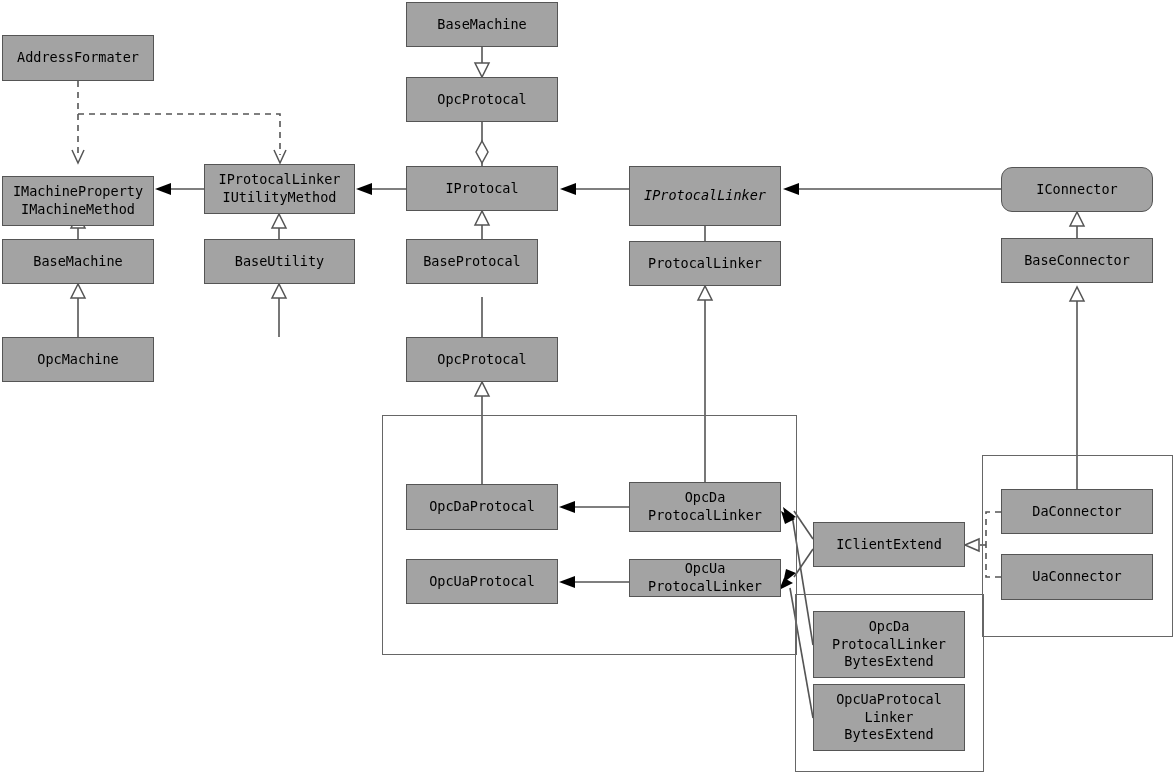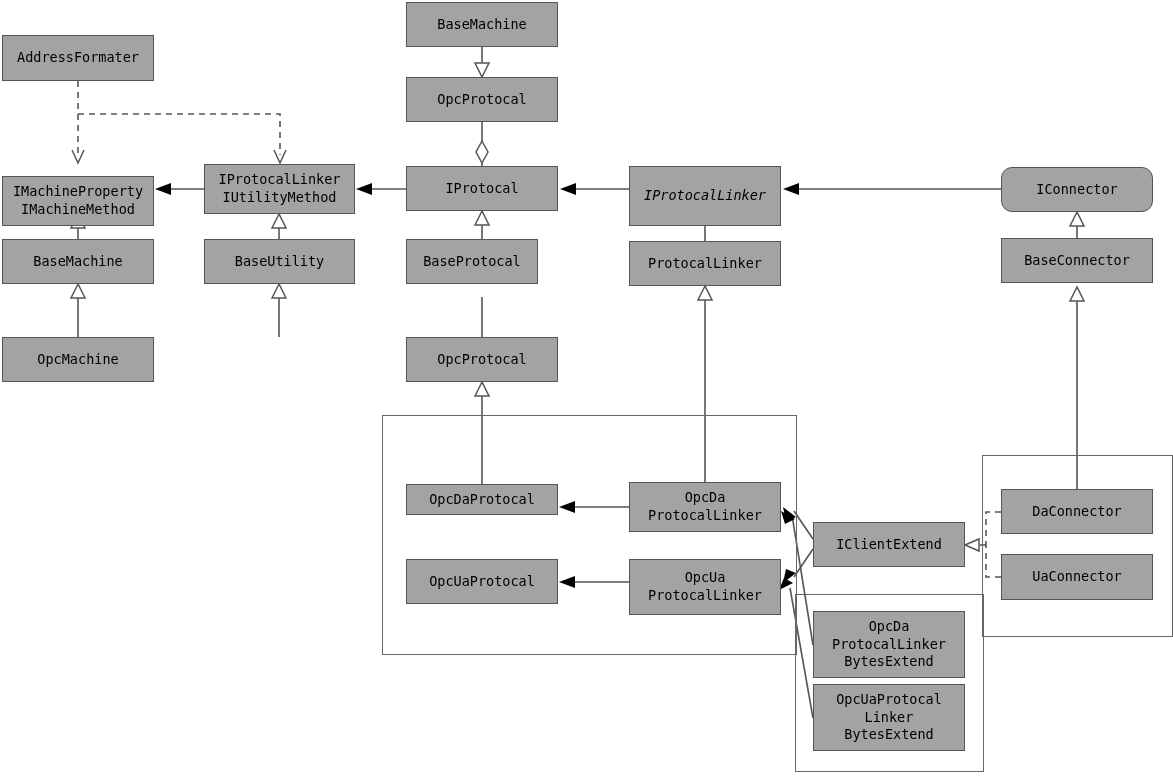--- a/index.html
+++ b/index.html
@@ -168,25 +168,25 @@
   <div class="node" style="left: 406px; top: 166px; width: 152px; height: 45px;">IProtocal</div>
   <div class="node" style="left: 629px; top: 166px; width: 152px; height: 60px; font-style: italic;">IProtocalLinker</div>
   <div class="node" style="left: 1001px; top: 167px; width: 152px; height: 45px; border-radius: 11px;">IConnector</div>
   <div class="node" style="left: 2px; top: 239px; width: 152px; height: 45px;">BaseMachine</div>
   <div class="node" style="left: 204px; top: 239px; width: 151px; height: 45px;">BaseUtility</div>
   <div class="node" style="left: 406px; top: 239px; width: 132px; height: 45px;">BaseProtocal</div>
   <div class="node" style="left: 629px; top: 241px; width: 152px; height: 45px;">ProtocalLinker</div>
   <div class="node" style="left: 1001px; top: 238px; width: 152px; height: 45px;">BaseConnector</div>
   <div class="node" style="left: 2px; top: 337px; width: 152px; height: 45px;">OpcMachine</div>
   <div class="node" style="left: 406px; top: 337px; width: 152px; height: 45px;">OpcProtocal</div>
-  <div class="node" style="left: 406px; top: 484px; width: 152px; height: 31px;">OpcDaProtocal</div>
+  <div class="node" style="left: 406px; top: 484px; width: 152px; height: 46px;">OpcDaProtocal</div>
   <div class="node" style="left: 406px; top: 559px; width: 152px; height: 45px;">OpcUaProtocal</div>
   <div class="node" style="left: 629px; top: 482px; width: 152px; height: 50px;">OpcDa
 ProtocalLinker</div>
-  <div class="node" style="left: 629px; top: 559px; width: 152px; height: 56px;">OpcUa
+  <div class="node" style="left: 629px; top: 559px; width: 152px; height: 38px;">OpcUa
 ProtocalLinker</div>
   <div class="node" style="left: 813px; top: 522px; width: 152px; height: 45px;">IClientExtend</div>
   <div class="node" style="left: 1001px; top: 489px; width: 152px; height: 45px;">DaConnector</div>
   <div class="node" style="left: 1001px; top: 554px; width: 152px; height: 46px;">UaConnector</div>
   <div class="node" style="left: 813px; top: 611px; width: 152px; height: 67px;">OpcDa
 ProtocalLinker
 BytesExtend</div>
   <div class="node" style="left: 813px; top: 684px; width: 152px; height: 67px;">OpcUaProtocal
 Linker
 BytesExtend</div>

